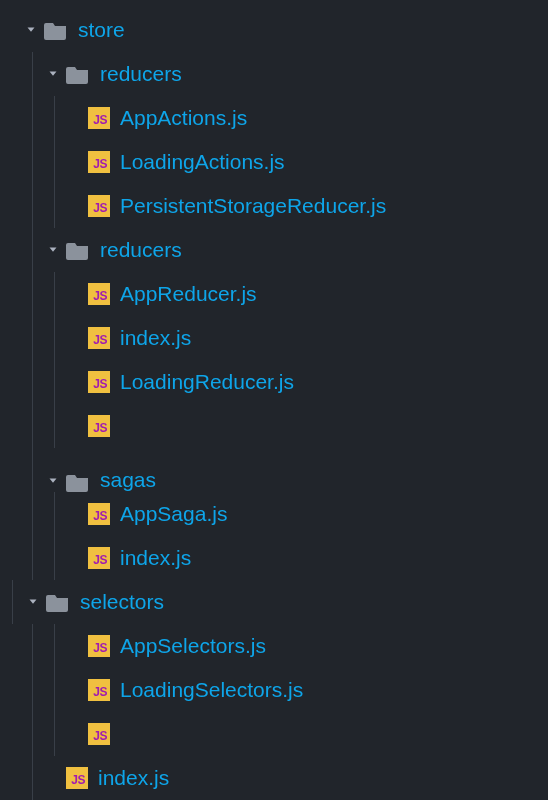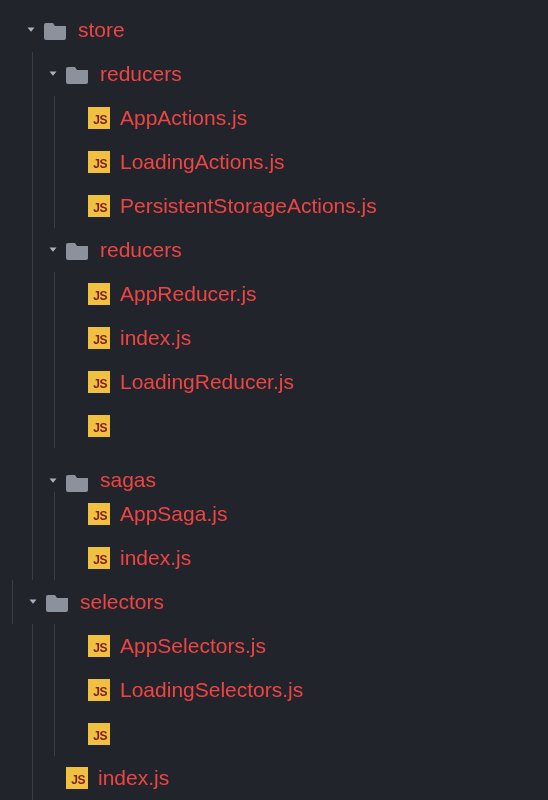--- a/index.html
+++ b/index.html
@@ -61,33 +61,33 @@
     }
     .folder-icon svg {
       width: 24px;
       height: 20px;
       fill: #8b929c;
     }
     .js-icon {
       width: 22px;
       height: 22px;
       background: #f0c040;
-      color: #7f1d1d;
+      color: #a21caf;
       font-weight: 700;
       font-size: 12px;
       display: flex;
       align-items: flex-end;
       justify-content: flex-end;
       padding: 0 3px 2px 0;
       flex-shrink: 0;
       margin-right: 10px;
       letter-spacing: -0.5px;
     }
     .label {
-      color: #ef4444;
+      color: #0ea5e9;
     }
     .vline {
       position:absolute;
       left: 0;
       top:0;
       bottom:0;
       width:1px;
       background:#393f48;
     }
   </style>
@@ -153,21 +153,21 @@
 
   <div class="row" style="padding-left:20px;">
     <span class="indent">
         <span class="vline" style="left:12px;"></span>
       </span>
     <span class="indent">
         <span class="vline" style="left:12px;"></span>
       </span>
     <span class="chevron-spacer"></span>
     <span class="js-icon">JS</span>
-    <span class="label">PersistentStorageActions.js</span>
+    <span class="label">PersistentStorageReducer.js</span>
   </div>
 
   <div class="row" style="padding-left:20px;">
     <span class="indent">
         <span class="vline" style="left:12px;"></span>
       </span>
     <span class="chevron">
       <svg viewBox="0 0 16 16">
           <path d="M4 5l4 5 4-5z"></path>
         </svg>

